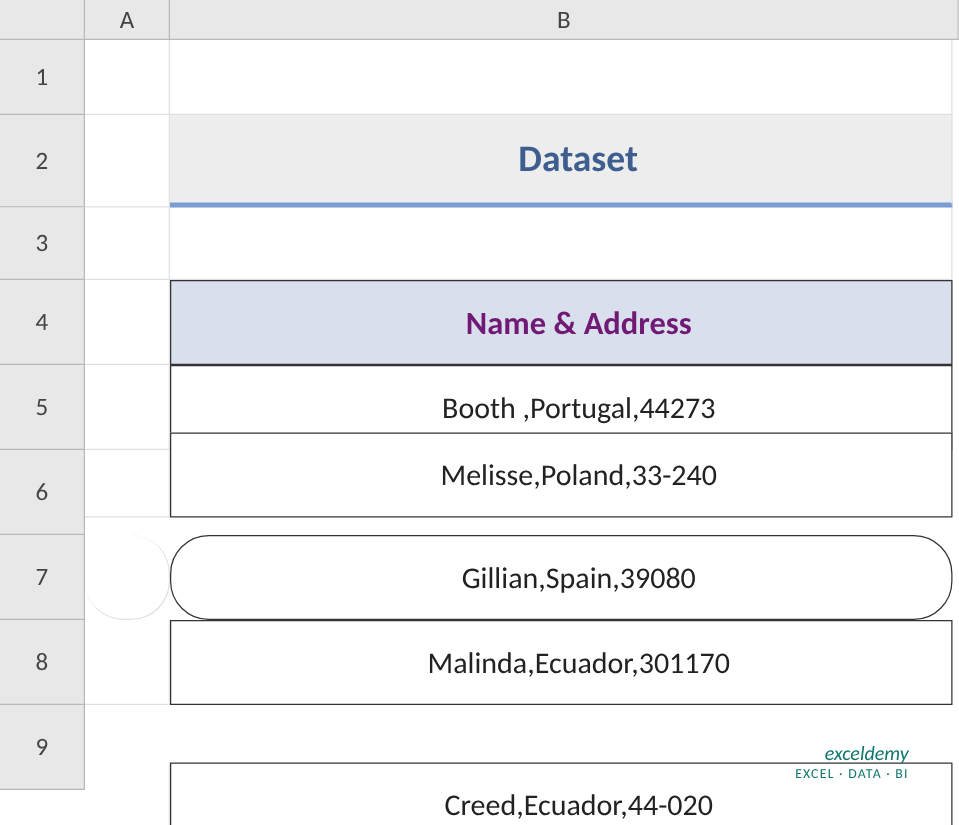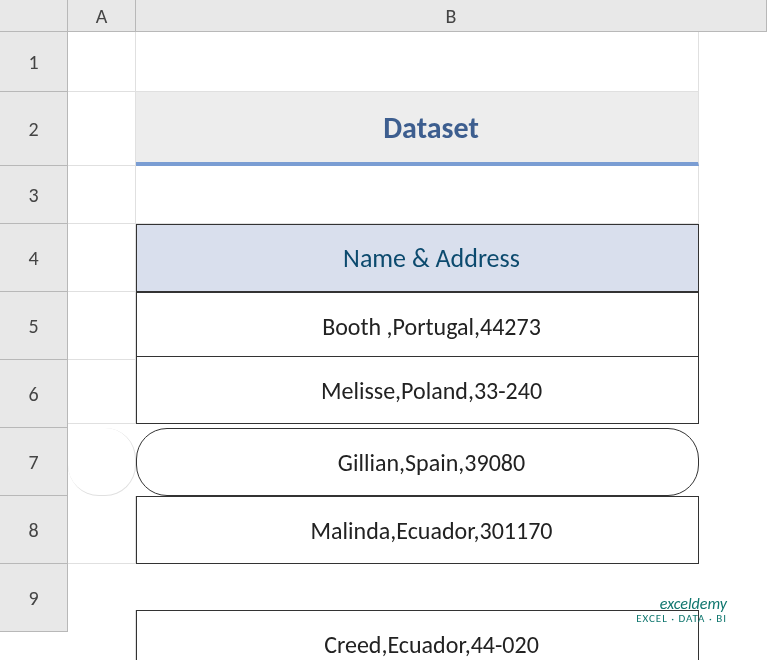--- a/index.html
+++ b/index.html
@@ -99,51 +99,51 @@
       justify-content: center;
     }
 
     .cell-A {
       left: 0;
       width: 68px;
     }
 
     .cell-B {
       left: 68px;
-      width: 563px;
+      width: 626px;
       padding-left: 28px;
     }
 
     .r1 { top: 0; height: 60px; }
     .r2 { top: 60px; height: 74px; }
     .r3 { top: 134px; height: 58px; }
     .r4 { top: 192px; height: 68px; }
     .r5 { top: 260px; height: 68px; }
-    .r6 { top: 324px; height: 68px; text-align: center; }
+    .r6 { top: 314px; height: 68px; text-align: center; }
     .r7 { top: 396px; height: 68px; border-radius: 31px; }
     .r8 { top: 464px; height: 68px; }
     .r9 { top: 532px; height: 68px; margin-top: 46px; }
 
     .dataset-title {
       background: #ededed;
       color: #3d5e8f;
       font-size: 30px;
       font-weight: bold;
       border-bottom: 4px solid #7a9dd3;
       display: flex;
       align-items: center;
       justify-content: center;
     }
 
     .table-header {
       background: #d9dfed;
       border: 1px solid #333;
       font-size: 26px;
-      font-weight: normal;
-      color: #0c4a6e;
+      font-weight: bold;
+      color: #701a75;
     }
 
     .table-data {
       border: 1px solid #333;
       background: #ffffff;
       font-size: 24px;
       color: #222;
     }
 
     .watermark {

